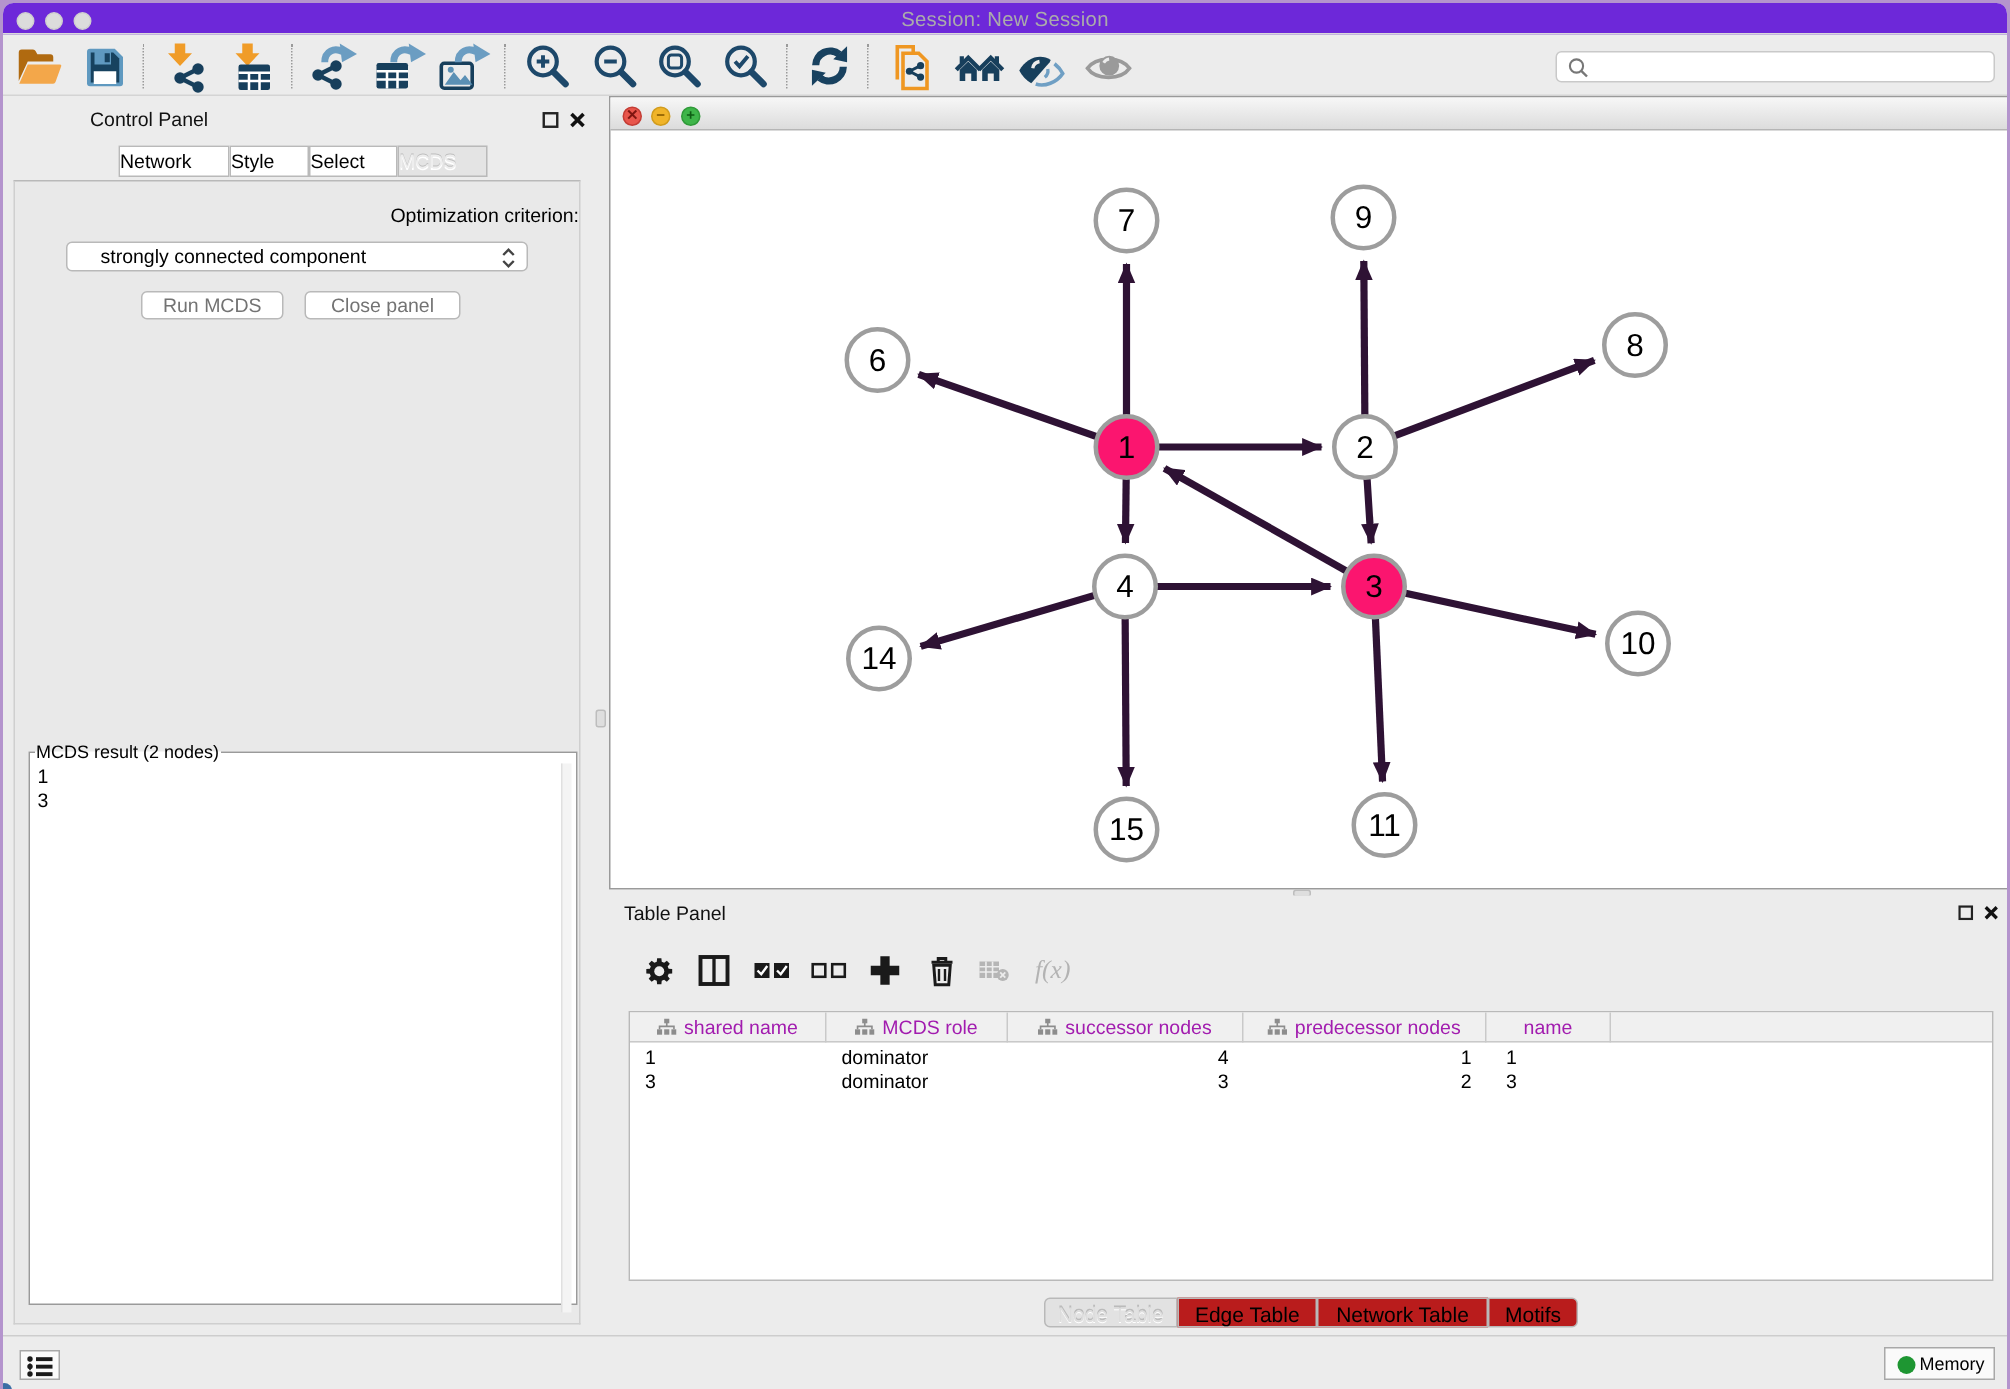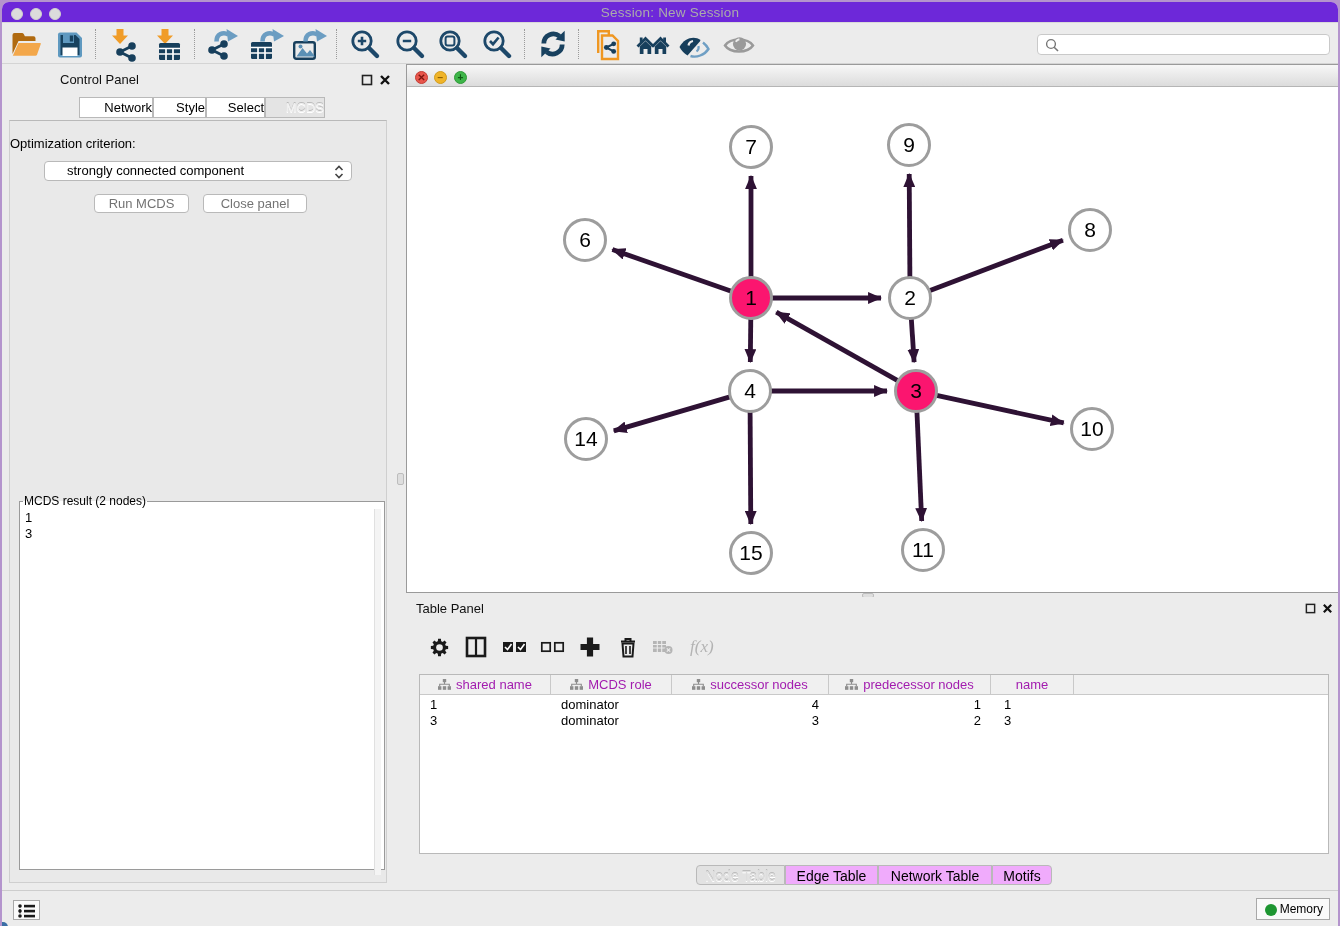--- a/index.html
+++ b/index.html
@@ -15,21 +15,21 @@
   #ttl-title { position:absolute; top:3px; left:0; width:100%; text-align:center; font-size:13.5px; color:#ababab; letter-spacing:0.2px; }
   
   #toolbar { position:absolute; left:0; top:22px; width:100%; height:40px; background:#ececec; border-bottom:1px solid #d4d4d4; }
   .tsep { position:absolute; top:5px; height:30px; width:0; border-left:1px dotted #9a9a9a; }
   .ticon { position:absolute; top:4px; }
   #searchbox { position:absolute; left:1035px; top:10px; width:293px; height:21px; background:#fff; border:1px solid #c9c9c9; border-radius:4px; }
   
   #cpanel { position:absolute; left:0; top:62px; width:392px; height:828px; background:#ececec; }
   #cpanel-hdr { position:absolute; left:14px; top:8px; font-size:13px; color:#111;margin-left:44px; }
   #cp-tabs { position:absolute; left:77px; top:33px; height:21px; font-size:13px; }
-  .cptab { position:absolute; top:0; height:21px; background:#fff; border:1px solid #b9b9b9; text-align:right; line-height:19px; color:#000; }
+  .cptab { position:absolute; top:0; height:21px; background:#fff; border:1px solid #b9b9b9; text-align:left; line-height:19px; color:#000; }
   #cp-body { position:absolute; left:7px; top:56px; width:378px; height:763px; background:#e9e9e9; border:1px solid #cfcfcf; border-top:1px solid #b9b9b9; }
   .seltab { background:#e4e4e4 !important; color:#eee !important; text-shadow:0 1px 0 #fff, 0 -1px 0 #bbb; }
   #cp-select { position:absolute; left:34px; top:40px; width:308px; height:20px; background:#fff; border:1px solid #b9b9b9; border-radius:4px; font-size:13px; line-height:18px; padding-left:22px; color:#000; }
   .cpbtn { position:absolute; height:19px; background:#fff; border:1px solid #b9b9b9; border-radius:4px; font-size:13px; line-height:17px; text-align:center; color:#737373; }
   #mcds-result { position:absolute; left:9px; top:373px; width:366px; height:376px; border:1px solid #9a9a9a; background:#fff; }
   #mcds-result legend { font-size:12px; color:#000; margin-left:3px; padding:0 1px; }
   #mcds-text { position:absolute; left:5px; top:2px; font-size:13px; line-height:16px; color:#000; }
   #mcds-scroll { position:absolute; right:3px; top:1px; width:7px; height:366px; background:#f4f4f4; border-left:1px solid #e0e0e0; }
   
   #netwin { position:absolute; left:404px; top:62px; width:936px; height:529px; background:#fff; border:1px solid #9a9a9a; }
@@ -41,21 +41,21 @@
   
   #statusbar { position:absolute; left:0; top:888px; width:100%; height:36px; background:#ececec; border-top:1px solid #cdcdcd; }
   #ttool { position:absolute; left:0; top:22px; width:100%; height:48px; }
   .tticon { position:absolute; top:16px; }
   #ttable { position:absolute; left:13px; top:77px; width:910px; height:180px; background:#fff; border:1px solid #b9b9b9; font-size:13px; }
   #thead { position:absolute; left:0; top:0; width:100%; height:20px; background:#f0f0f0; border-bottom:1px solid #c9c9c9; }
   .th { position:absolute; top:0; height:20px; line-height:19px; text-align:center; border-right:1px solid #c9c9c9; font-size:13px; color:#a21caf; }
   .hico { margin-right:5px; vertical-align:-1px; }
   .trow { position:absolute; left:0; width:100%; height:16px; line-height:16px; font-size:13px; color:#000; }
   #btabs { position:absolute; left:290px; top:268px; height:20px; font-size:14px; }
-  .btab { position:absolute; top:0; height:20px; background:#f0abfc; border:1px solid #b9b9b9; line-height:20px; text-align:center; color:#000; font-weight:500; }
+  .btab { position:absolute; top:0; height:20px; background:#b91c1c; border:1px solid #b9b9b9; line-height:20px; text-align:center; color:#000; font-weight:500; }
   .selbtab { background:#e2e2e2; color:#ddd; text-shadow:0 1px 0 #fff, 0 -1px 0 #bbb; }
   #listbtn { position:absolute; left:11px; top:9px; width:27px; height:20px; background:#fafafa; border:1px solid #a8a8a8; text-align:center; padding-top:2px; }
   #membtn { position:absolute; left:1254px; top:7px; width:74px; height:22px; background:#fafafa; border:1px solid #a8a8a8; font-size:12px; line-height:21px; text-align:right; padding-right:6px; }
   #memdot { position:absolute; left:8px; top:5px; width:12px; height:12px; border-radius:50%; background:#1e9632; }
   #bluedot { position:absolute; left:-4px; top:31px; width:10px; height:10px; border-radius:50%; background:#3a6ea5; }
 </style>
 </head>
 <body>
 <div id="win">
   <div id="titlebar">
@@ -214,21 +214,21 @@
     <svg style="position:absolute;left:377px;top:10px;" width="12" height="12" viewBox="0 0 12 12">
       <path d="M2 2 L10 10 M10 2 L2 10" stroke="#111" stroke-width="2.4"></path>
     </svg>
     <div id="cp-tabs">
       <div class="cptab" style="left:0px; width:74px;">Network</div>
       <div class="cptab" style="left:74px; width:53px;">Style</div>
       <div class="cptab" style="left:127px; width:59px;">Select</div>
       <div class="cptab seltab" style="left:186px; width:60px;">MCDS</div>
     </div>
     <div id="cp-body">
-      <div style="position:absolute;left:0;top:15px;width:100%;text-align:left;font-size:13px;color:#000;">Optimization criterion:</div>
+      <div style="position:absolute;left:0;top:15px;width:100%;text-align:right;font-size:13px;color:#000;">Optimization criterion:</div>
       <div id="cp-select">strongly connected component
         <svg style="position:absolute;right:7px;top:3px;" width="10" height="14" viewBox="0 0 10 14">
           <path d="M1.5 5 L5 1.5 L8.5 5" fill="none" stroke="#444" stroke-width="1.6"></path>
           <path d="M1.5 9 L5 12.5 L8.5 9" fill="none" stroke="#444" stroke-width="1.6"></path>
         </svg>
       </div>
       <div class="cpbtn" style="left:84px;top:73px;width:95px;">Run MCDS</div>
       <div class="cpbtn" style="left:193px;top:73px;width:104px;">Close panel</div>
       <fieldset id="mcds-result">
         <legend>MCDS result (2 nodes)</legend>

